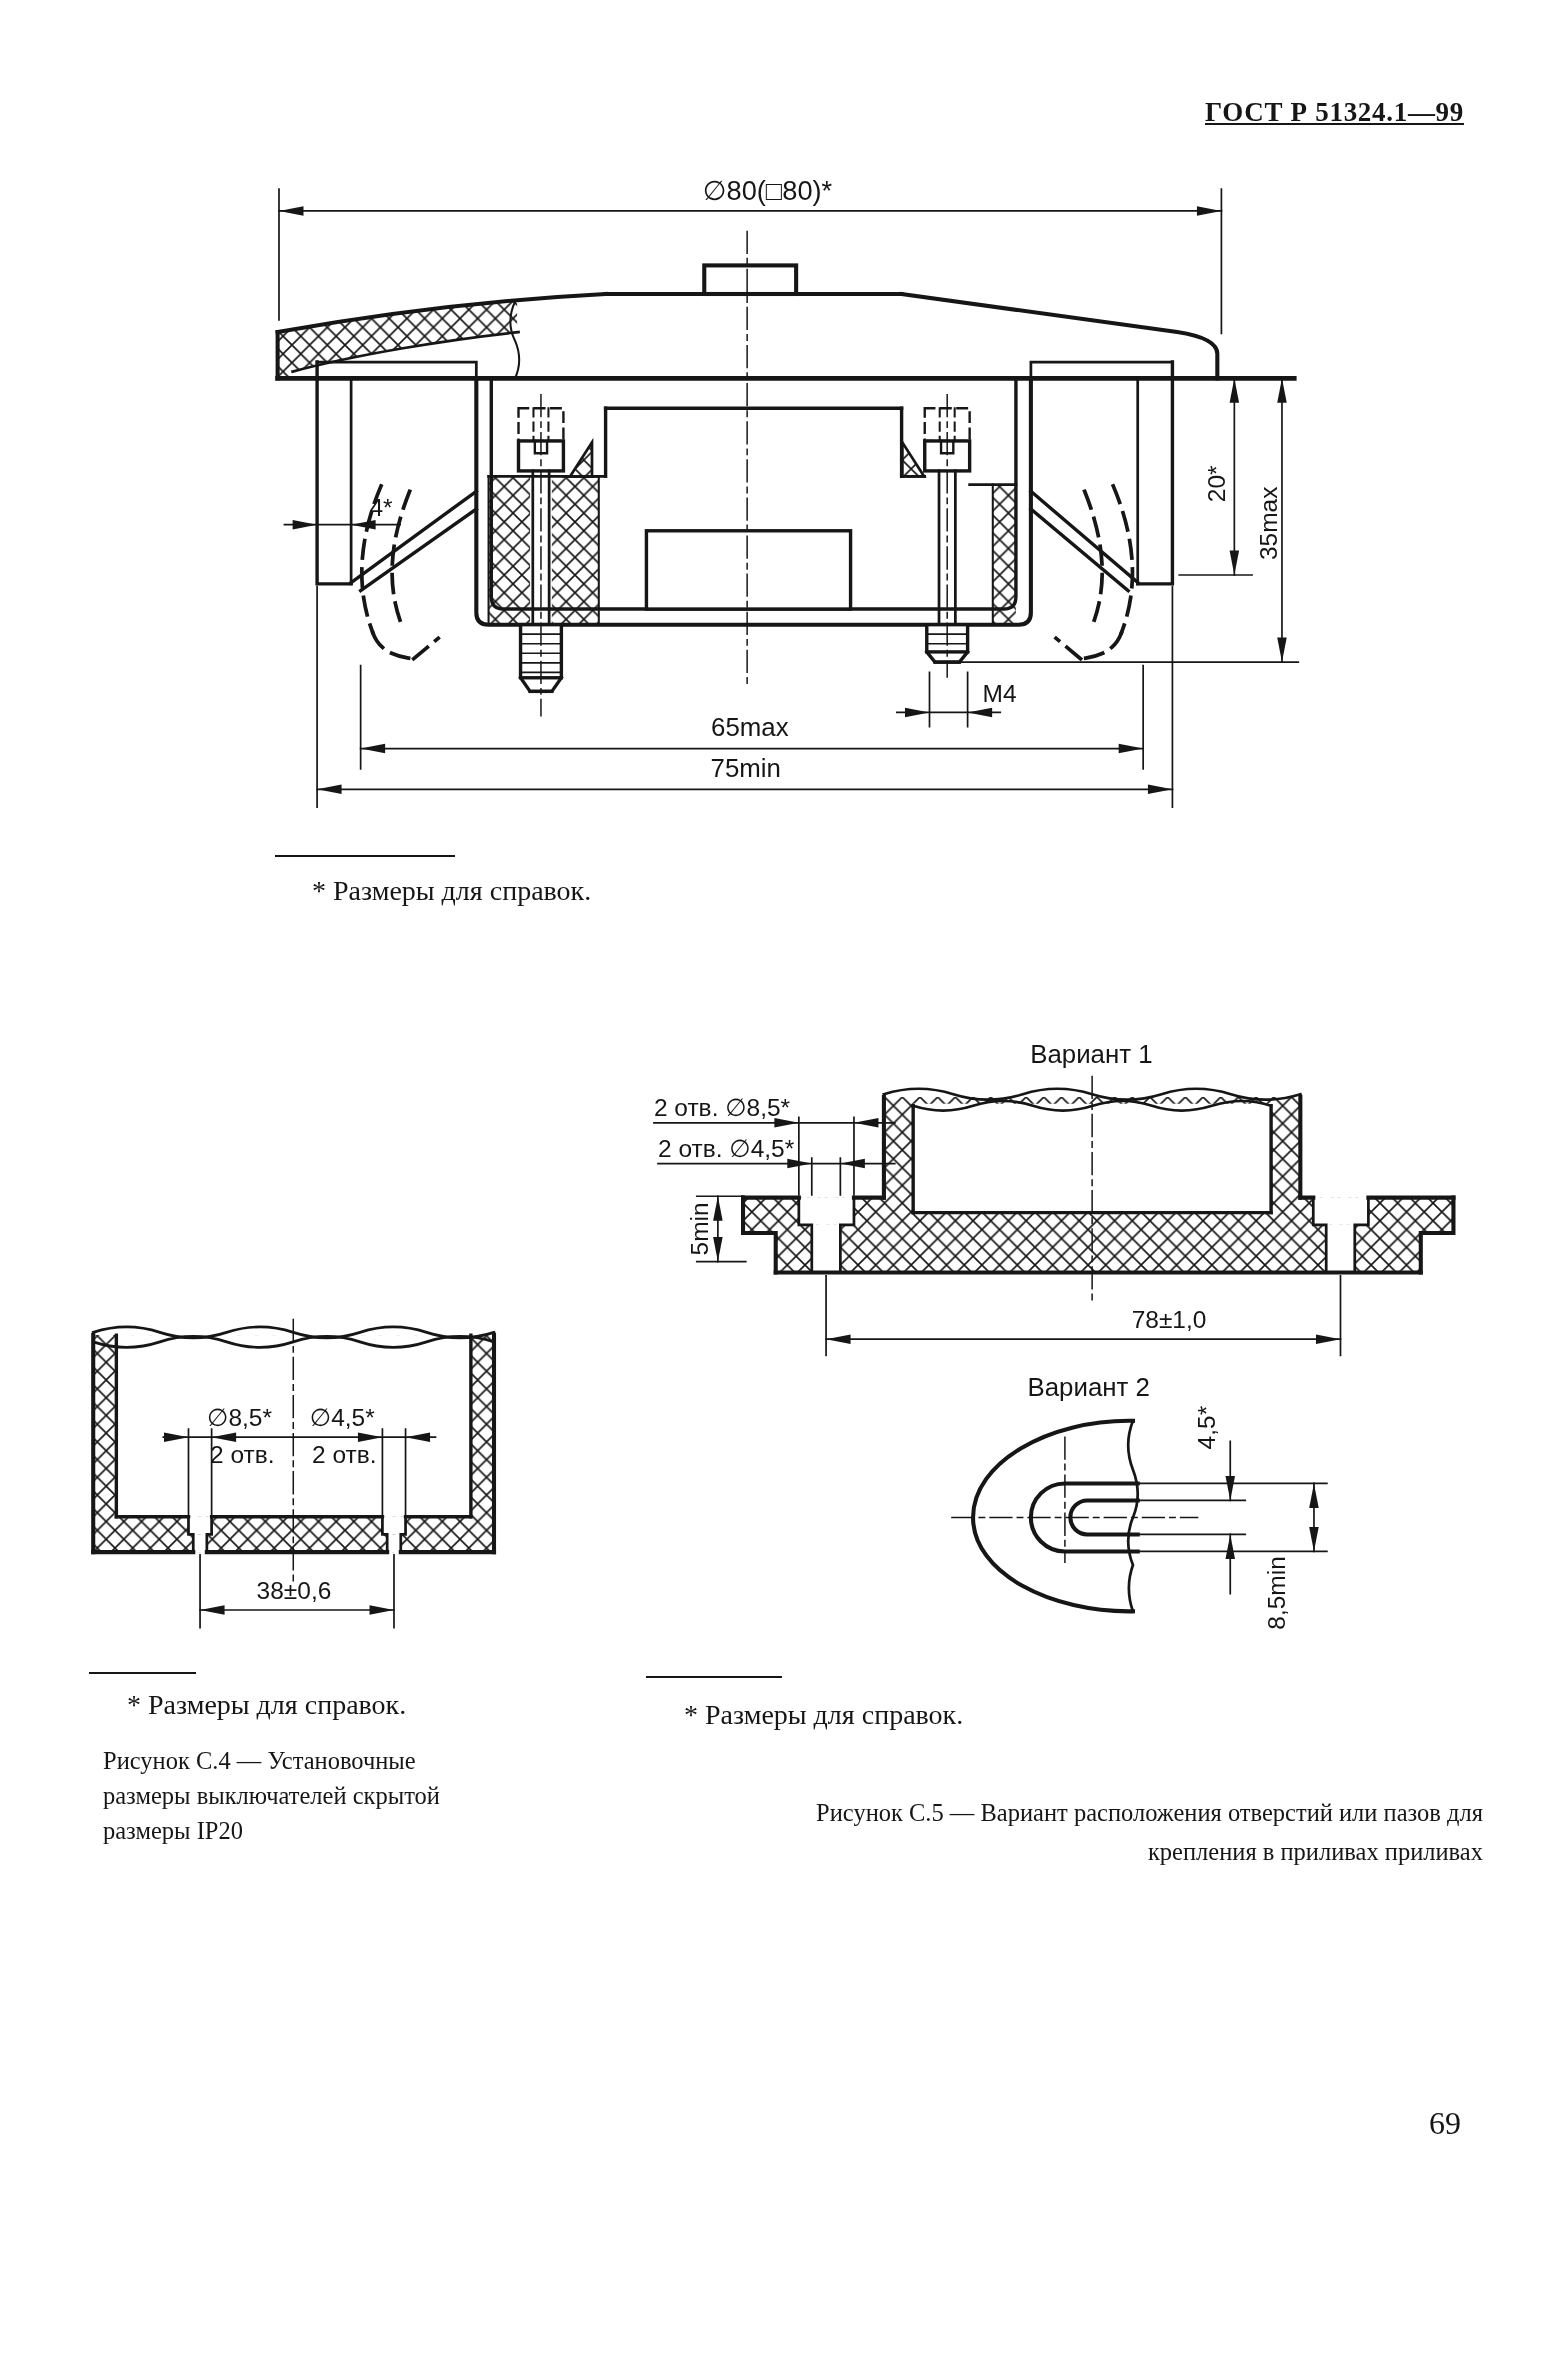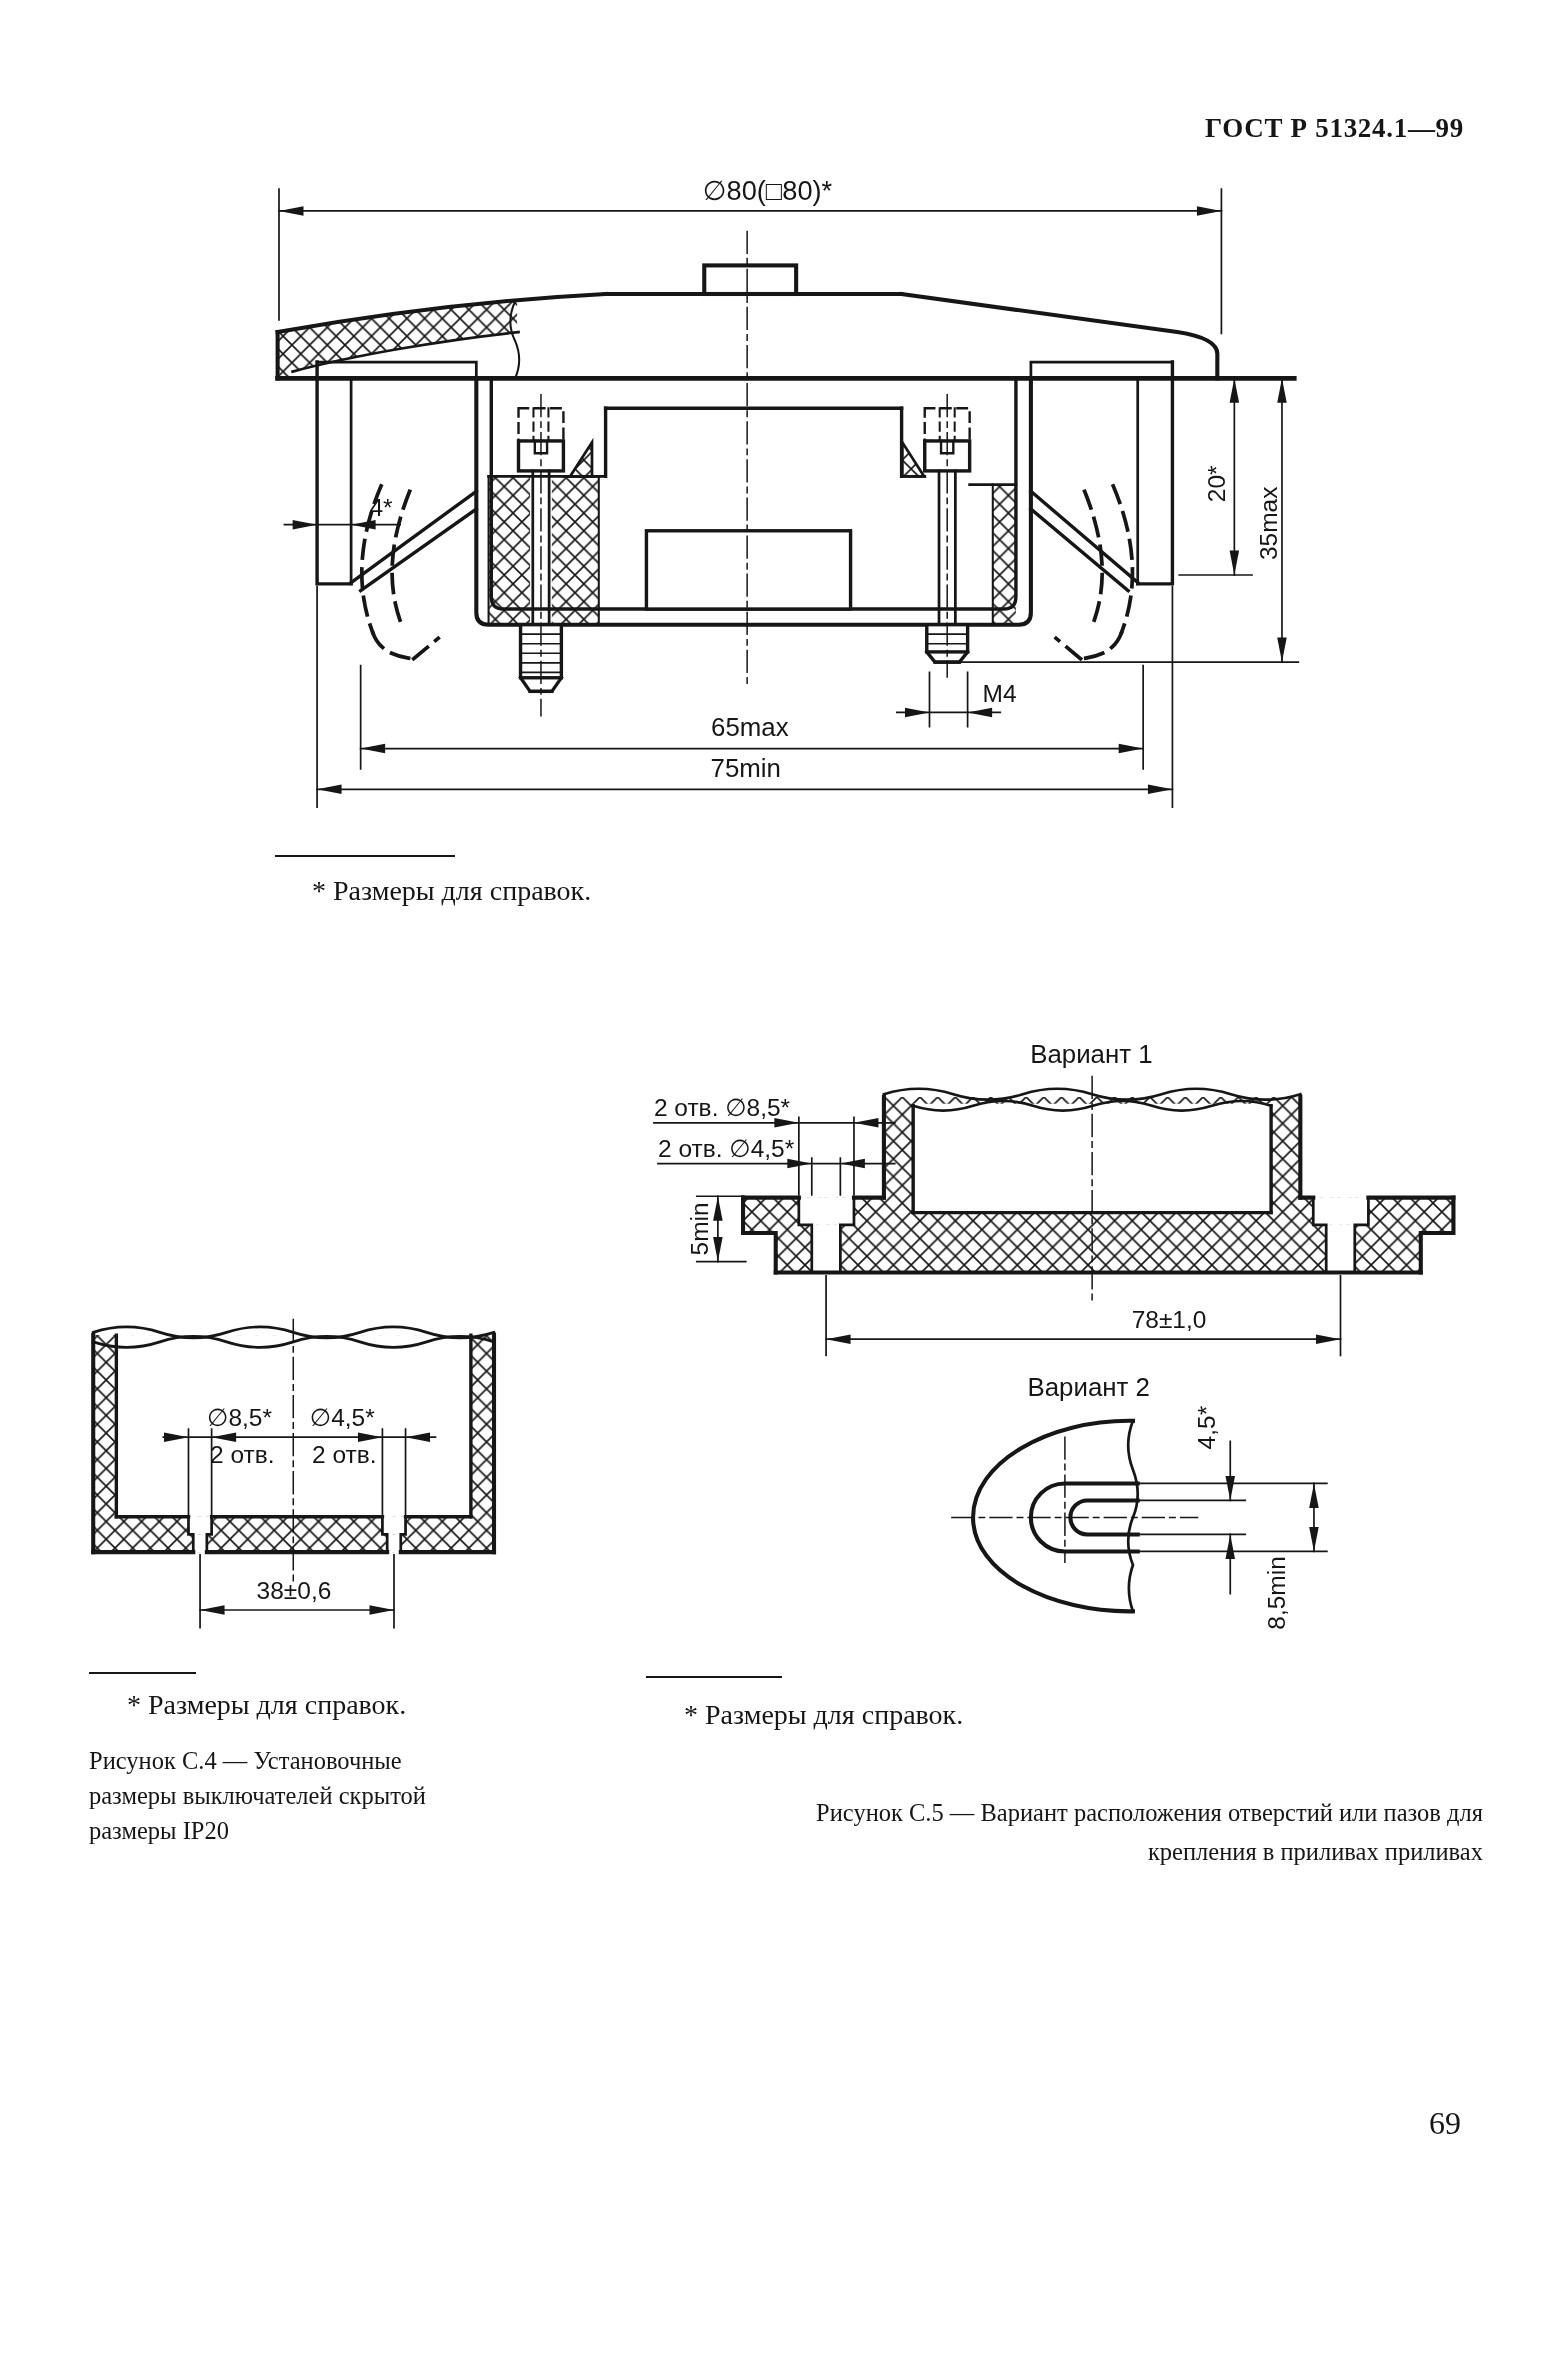--- a/index.html
+++ b/index.html
@@ -19,21 +19,21 @@
   .dim{font-size:36px;}
   .dim-lg{font-size:40px;}
   .dim-md{font-size:38px;}
   .vtitle{font-size:38px;}
 </style>
 </head>
 <body>
 
 <div class="page">
 
-  <div class="abs doc-header" style="right:99px;top:113px;">ГОСТ Р 51324.1—99</div>
+  <div class="abs doc-header" style="right:99px;top:97px;text-decoration:underline;">ГОСТ Р 51324.1—99</div>
 
   <svg class="drawing-svg" viewBox="0 0 2297 3477">
     <defs>
       <pattern id="xh" patternUnits="userSpaceOnUse" width="26" height="26">
         <path d="M0,0 L26,26 M26,0 L0,26" stroke="#161616" stroke-width="2.4" fill="none"></path>
       </pattern>
     </defs>
 
     <g stroke-linecap="square" fill="none" stroke="#161616">
 
@@ -333,21 +333,21 @@
         <text class="dim" transform="translate(1888,2341) rotate(-90)" text-anchor="middle">8,5min</text>
       </g>
     </g>
   </svg>
 
   <div class="abs footnote-rule" style="left:275px;top:855px;width:180px;"></div>
   <div class="abs footnote-text" style="left:312px;top:875px;">* Размеры для справок.</div>
 
   <div class="abs footnote-rule" style="left:89px;top:1672px;width:107px;"></div>
   <div class="abs footnote-text" style="left:127px;top:1689px;">* Размеры для справок.</div>
-  <div class="abs caption" style="left:89px;top:1743px;width:435px;">
+  <div class="abs caption" style="left:103px;top:1743px;width:435px;">
     <span class="caption-line">Рисунок С.4 — Установочные</span>
     <span class="caption-line">размеры выключателей скрытой</span>
     <span class="caption-line">размеры IP20</span>
   </div>
 
   <div class="abs footnote-rule" style="left:646px;top:1676px;width:136px;"></div>
   <div class="abs footnote-text" style="left:684px;top:1699px;">* Размеры для справок.</div>
   <div class="abs caption" style="left:646px;top:1793px;width:837px;text-align:right;">
     <span class="caption-line" style="line-height:39px;">Рисунок С.5 — Вариант расположения отверстий или пазов для</span>
     <span class="caption-line" style="line-height:39px;">крепления в приливах приливах</span>

